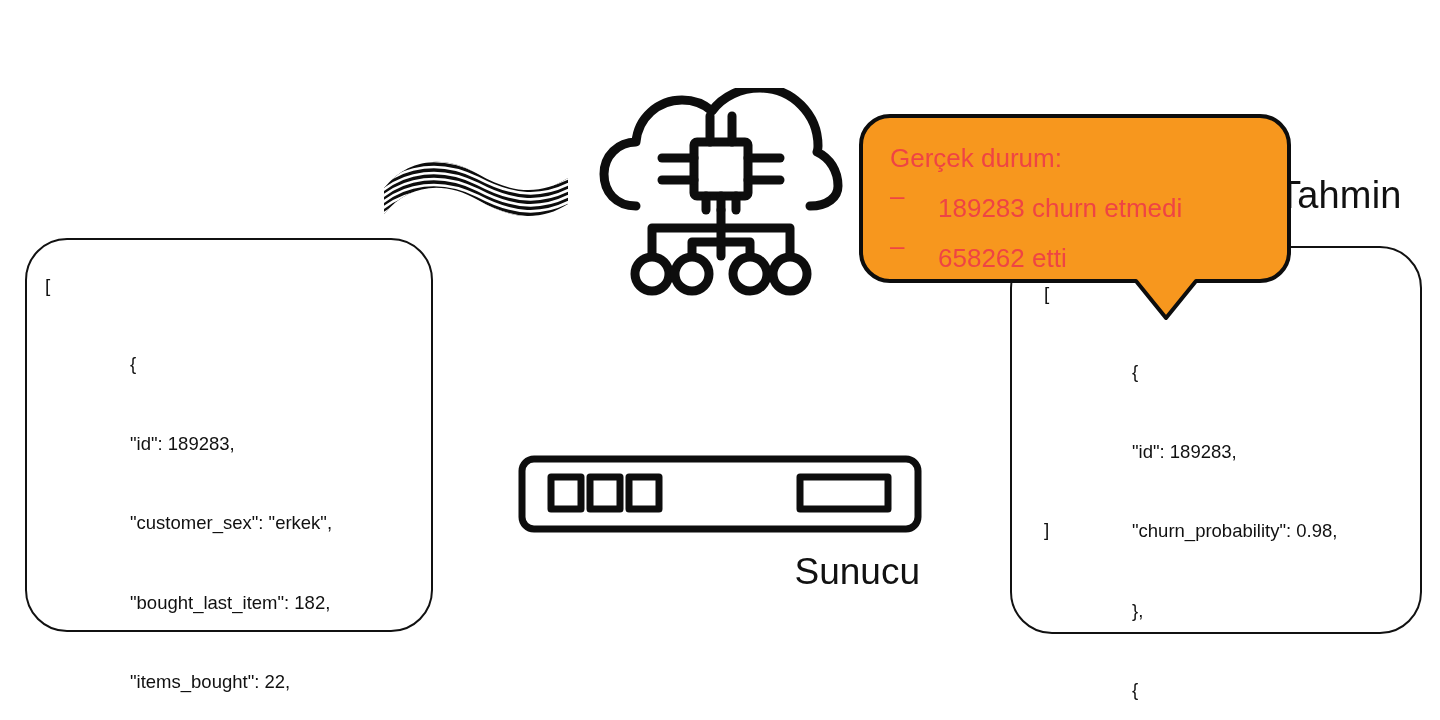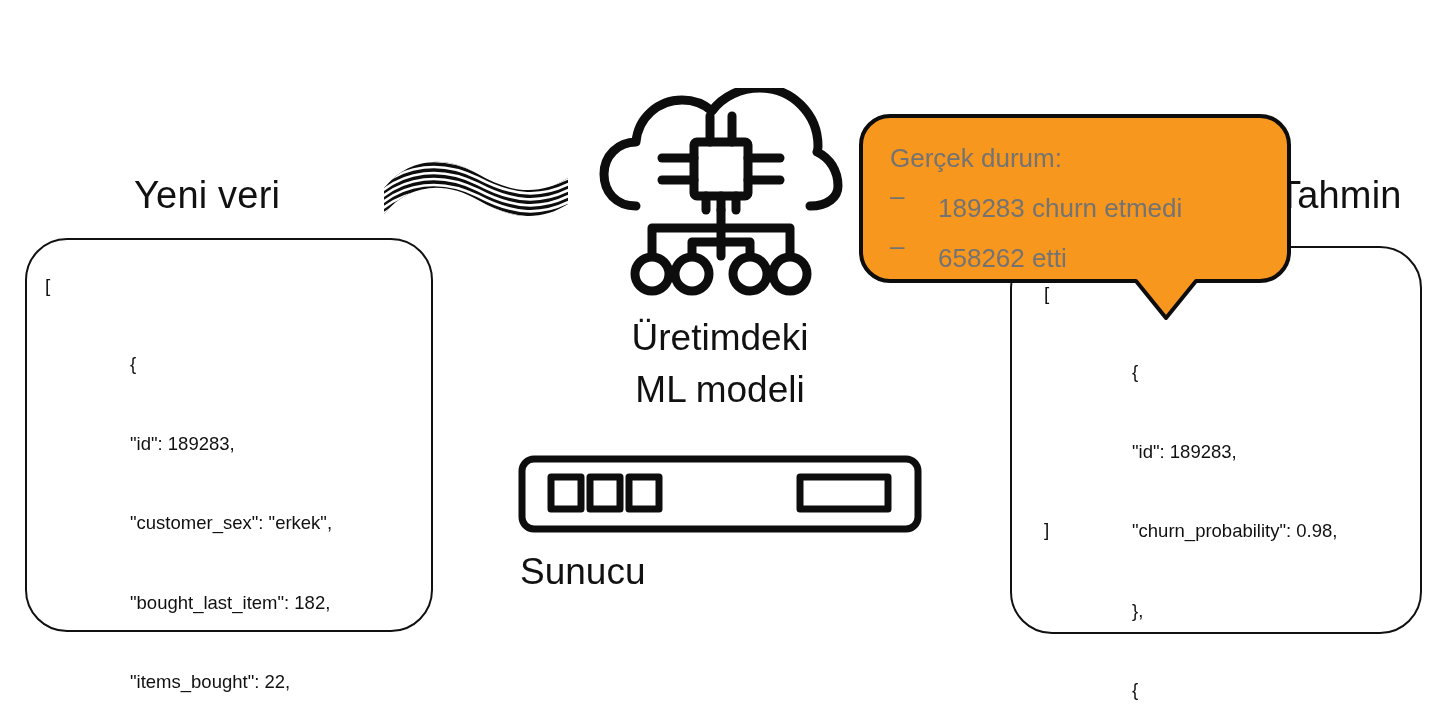--- a/index.html
+++ b/index.html
@@ -88,21 +88,21 @@
     left: 518px;
     top: 455px;
     width: 404px;
     height: 78px;
   }
   #label-server {
     position: absolute;
     left: 520px;
     top: 550px;
     width: 400px;
-    text-align: left;
+    text-align: right;
     font-size: 37px;
     color: #111111;
     line-height: 1.2;
   }
 
   
   #flow-ribbon {
     position: absolute;
     left: 382px;
     top: 160px;
@@ -122,39 +122,38 @@
     position: absolute;
     inset: 0;
   }
   .callout-text {
     position: absolute;
     left: 32px;
     top: 26px;
     width: 380px;
     font-size: 26px;
     line-height: 38px;
-    color: #737373;
+    color: #ef4444;
   }
   .callout-row {
     display: flex;
     gap: 0;
   }
   .callout-dash {
     display: inline-block;
     width: 48px;
     flex: 0 0 48px;
   }
   .callout-item { white-space: nowrap; margin-top: 12px; }
 </style>
 </head>
 <body>
 
 <div id="stage">
 
-  <div class="heading" id="title-new-data">Yeni veri</div>
 
   <div class="json-card" id="card-new-data">
     <div class="json-bracket bracket-open">[</div>
     <div class="json-body">
       <div class="json-line">{</div>
       <div class="json-line">"id": 189283,</div>
       <div class="json-line">"customer_sex": "erkek",</div>
       <div class="json-line">"bought_last_item": 182,</div>
       <div class="json-line">"items_bought": 22,</div>
       
@@ -230,24 +229,20 @@
         <path d="M96 168 L96 154 L154 154 L154 168"></path>
 
         <circle cx="56" cy="186" r="17"></circle>
         <circle cx="96" cy="186" r="17"></circle>
         <circle cx="154" cy="186" r="17"></circle>
         <circle cx="194" cy="186" r="17"></circle>
       </g>
     </svg>
   </div>
 
-  <div id="label-ml-model">
-    <div>Üretimdeki</div>
-    <div>ML modeli</div>
-  </div>
 
   <div id="server-icon">
     <svg viewBox="0 0 404 78" width="404" height="78" xmlns="http://www.w3.org/2000/svg">
       <g fill="none" stroke="#0d0d0d" stroke-width="7" stroke-linejoin="round">
         <rect x="4" y="4" width="396" height="70" rx="12"></rect>
         <rect x="33" y="22" width="30" height="32"></rect>
         <rect x="72" y="22" width="30" height="32"></rect>
         <rect x="111" y="22" width="30" height="32"></rect>
         <rect x="282" y="22" width="88" height="32"></rect>
       </g>

